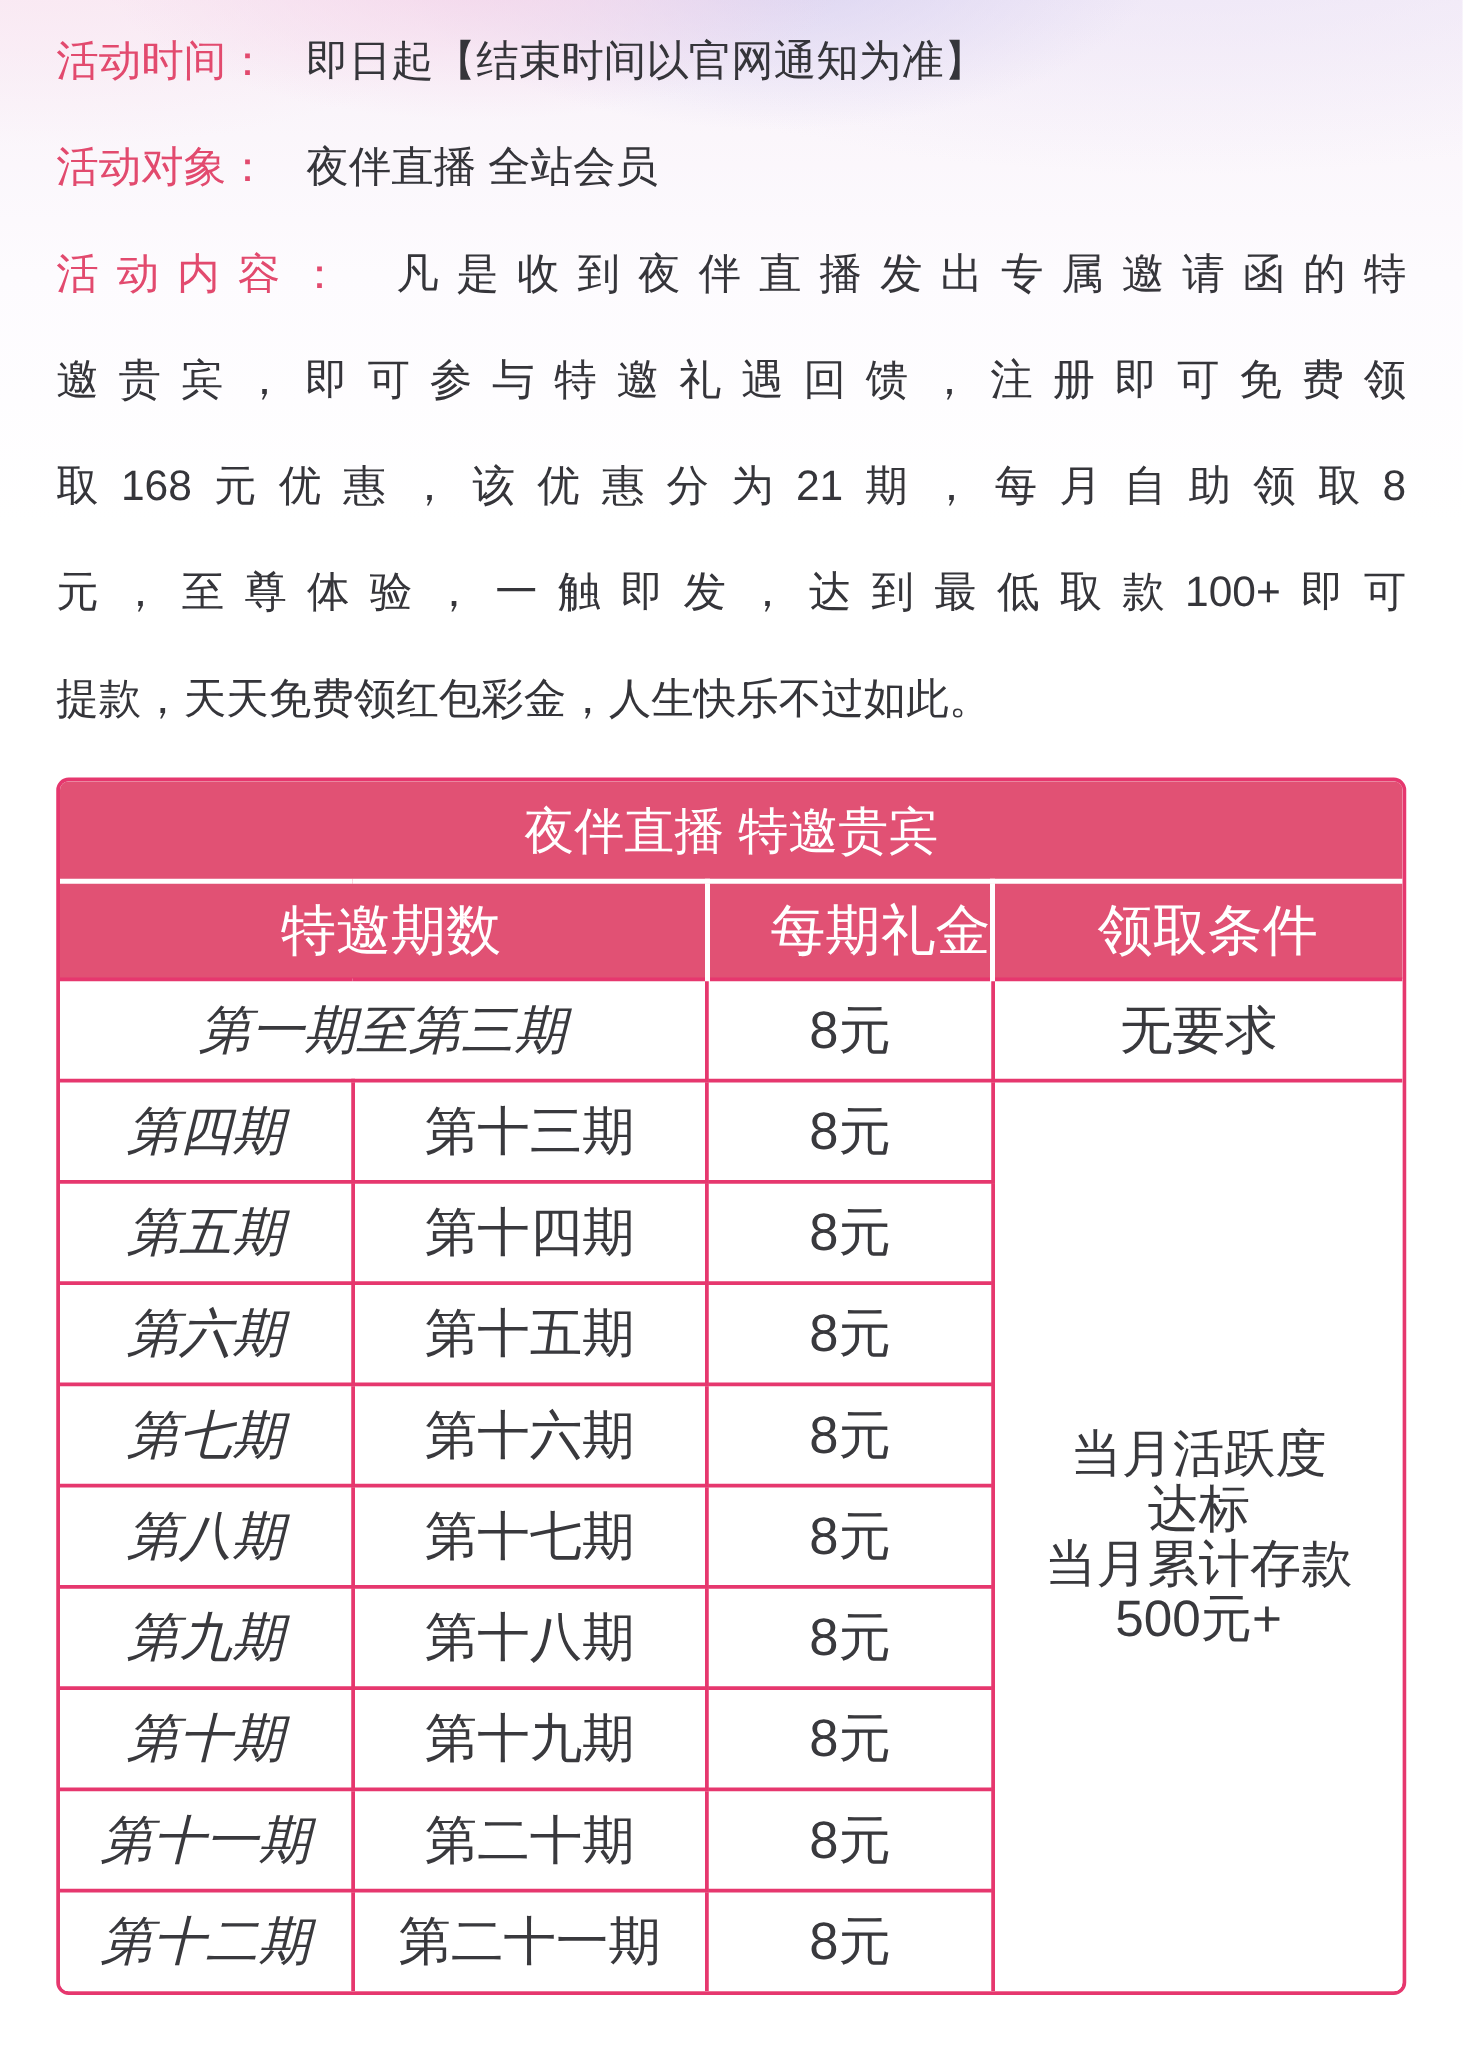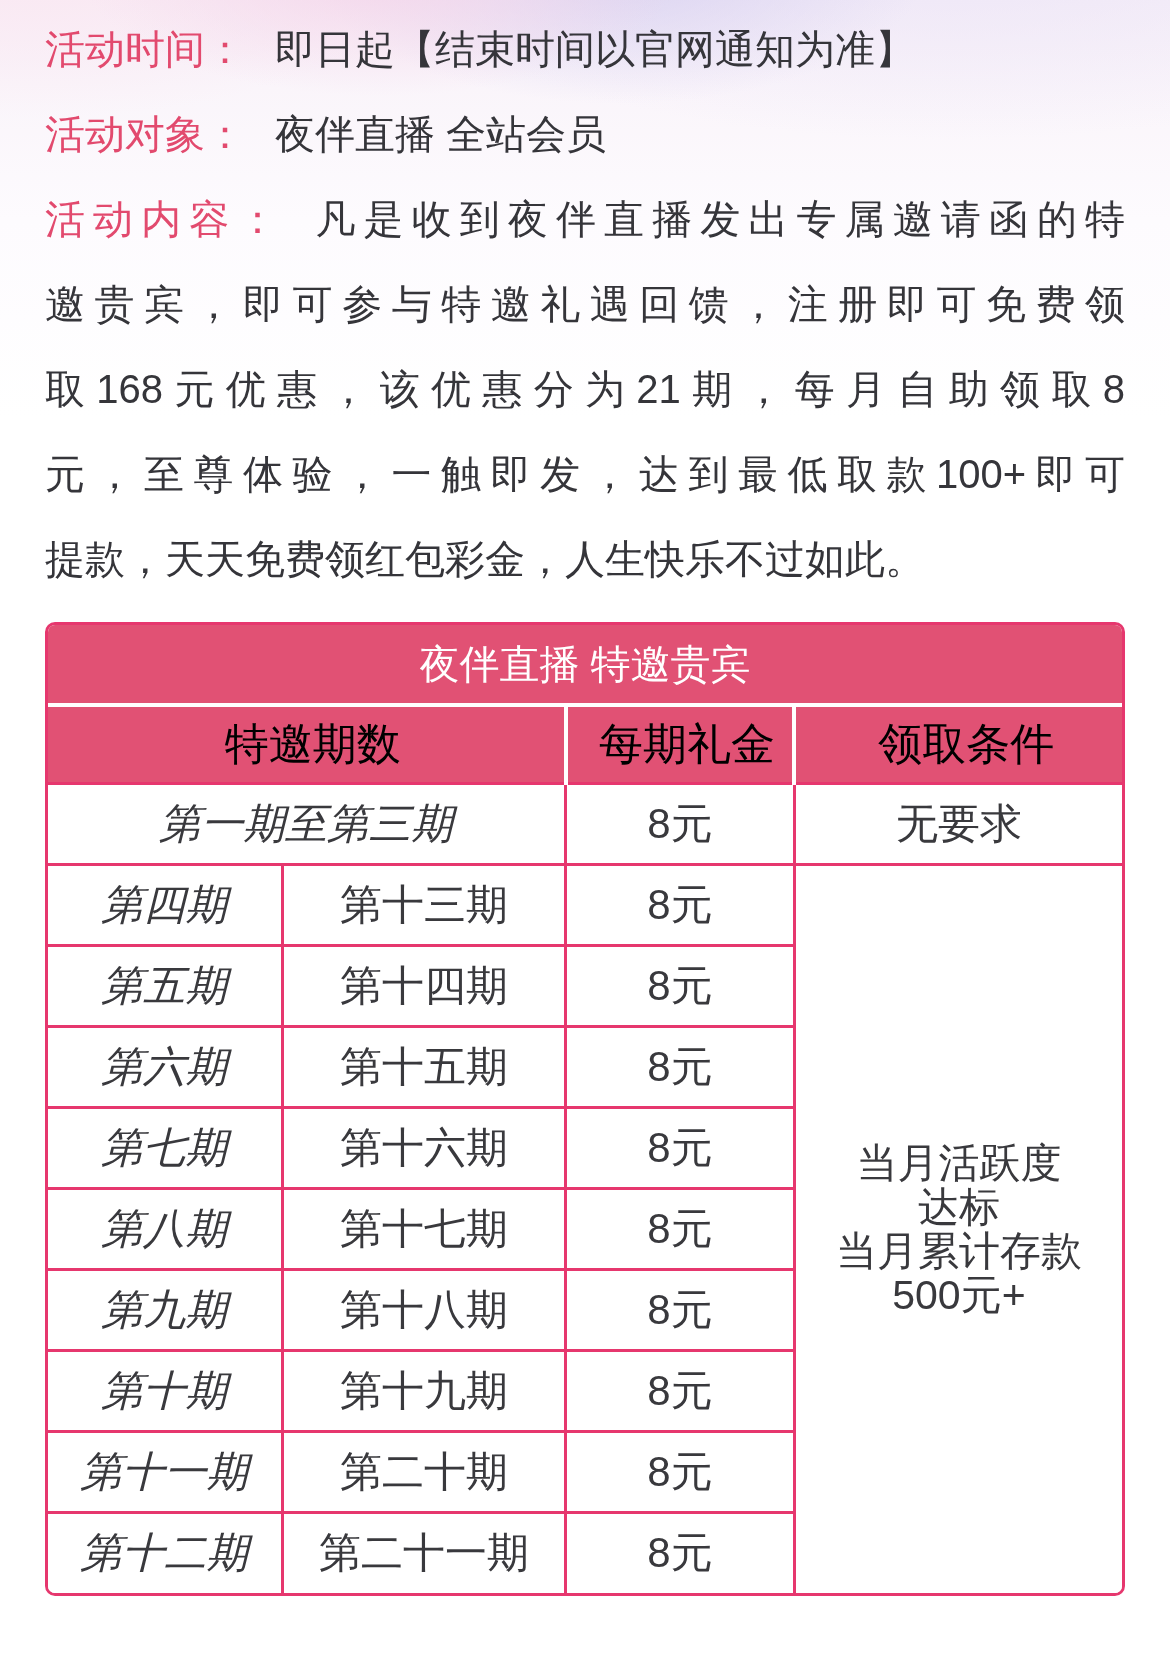--- a/index.html
+++ b/index.html
@@ -14,21 +14,21 @@
       radial-gradient(ellipse 800px 280px at 950px -70px, rgba(233,226,247,0.80), rgba(233,226,247,0) 75%),
       radial-gradient(ellipse 520px 210px at 40px -40px, rgba(250,230,241,0.95), rgba(250,230,241,0) 75%),
       linear-gradient(180deg, #f8f1f8 0%, #fdfbfe 220px, #ffffff 420px);
     background-repeat: no-repeat;
     background-color: #ffffff;
   }
 
   
   .info {
     padding: 7px 45px 0 45px;
-    font-size: 40px;
+    font-size: 34px;
     line-height: 85px;
     color: #35353a;
   }
   .label {
     color: #e24a6e;
     margin-right: 30px;
   }
   .pline.j {
     text-align: justify;
     text-align-last: justify;
@@ -55,28 +55,29 @@
     height: 80px;
     background: #e15174;
     color: #ffffff;
     font-size: 40px;
     border: 0;
     border-bottom: 4px solid #ffffff;
   }
   .hcell {
     height: 78px;
     background: #e15174;
-    color: #000000;
+    color: #ffffff;
     font-size: 44px;
     border: 0;
     padding-left: 14px;
   }
   .hcell.mid {
     border-left: 4px solid #ffffff;
     border-right: 4px solid #ffffff;
+    text-align: right;
   }
   .drow td {
     height: 81px;
     border: 3px solid #e6376e;
     background: #ffffff;
     font-size: 42px;
     color: #39393d;
   }
   .drow td:first-child { border-left: 0; font-style: italic; }
   .drow td:last-child  { border-right: 0; }

